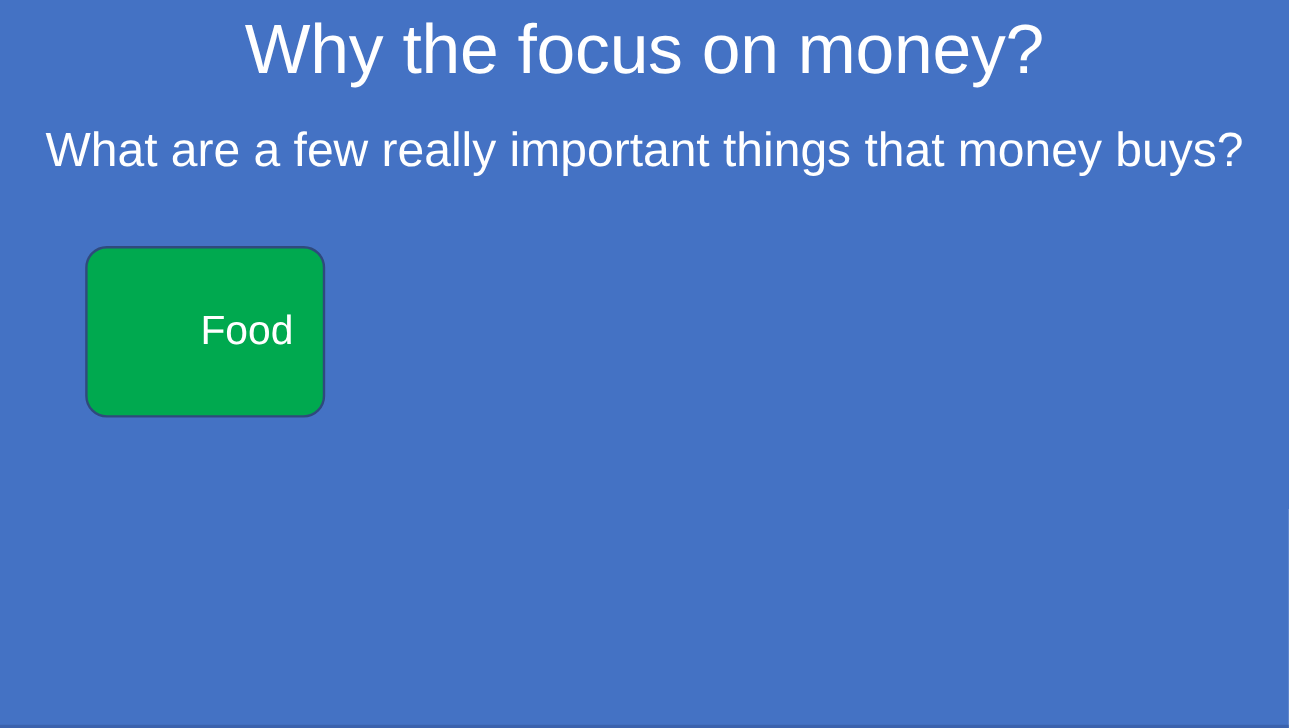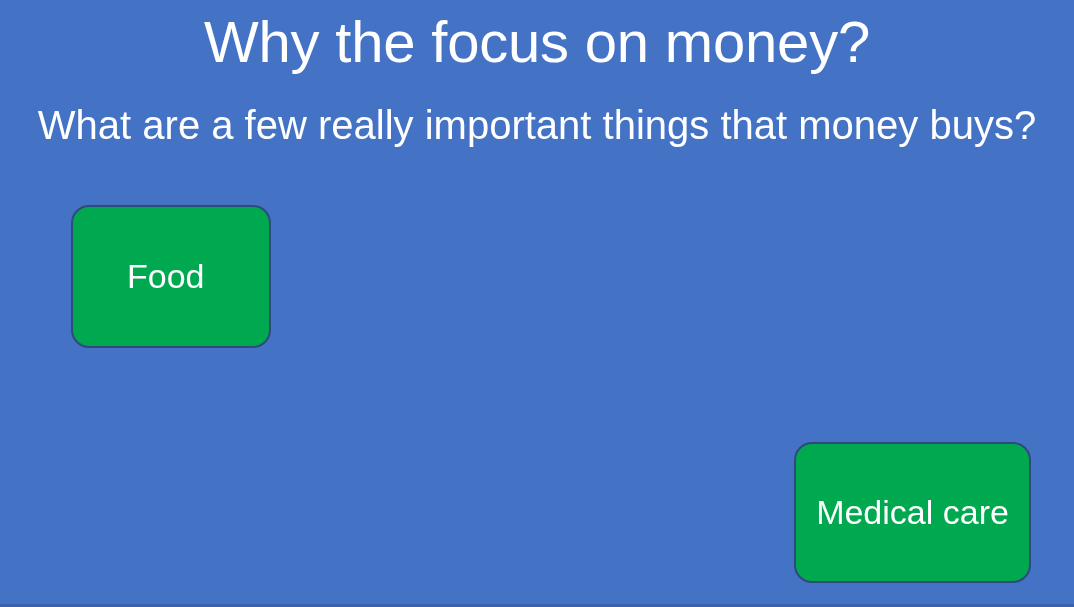--- a/index.html
+++ b/index.html
@@ -86,35 +86,33 @@
     left: 794px;
     top: 442px;
     width: 237px;
     height: 141px;
     justify-content: center;
     text-align: center;
     padding: 0 18px;
   }
   .box-label {
     display: block;
+    margin-left: 40px;
   }
 </style>
 </head>
 <body>
 
 <div id="slide">
 
   <div id="subtitle">What are a few really important things that money buys?</div>
 
   <div id="title">Why the focus on money?</div>
 
   <div class="concept-box" id="box-food">
     <span class="box-label">Food</span>
   </div>
 
 
-  <div class="concept-box" id="box-medical">
-    <span class="box-label">Medical care</span>
-  </div>
 
   <div id="bottom-edge"></div>
 
 </div>
 
 </body></html>

